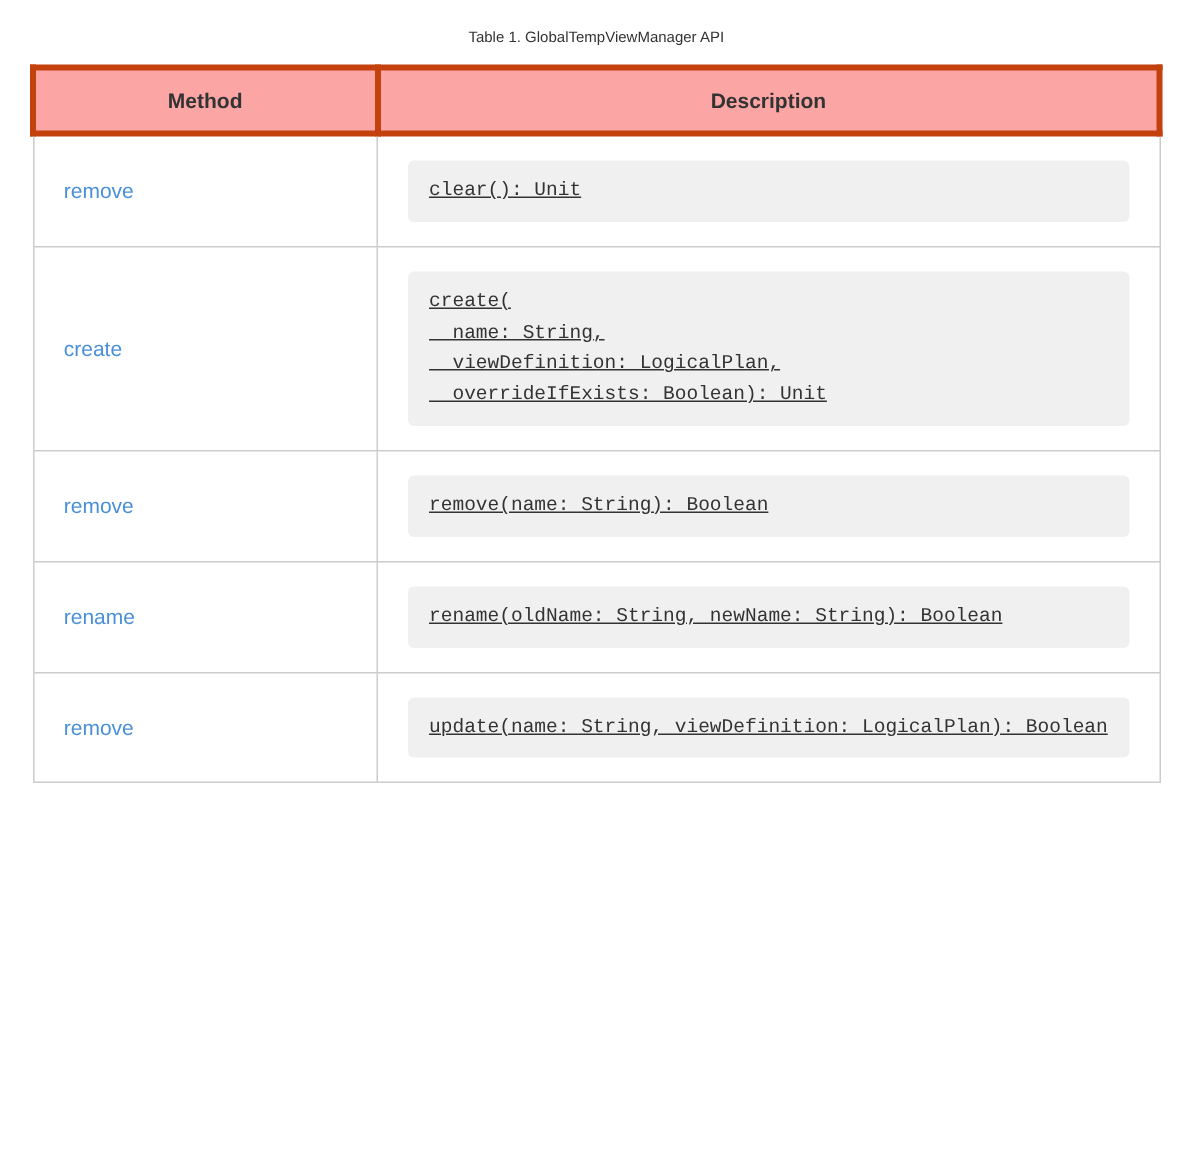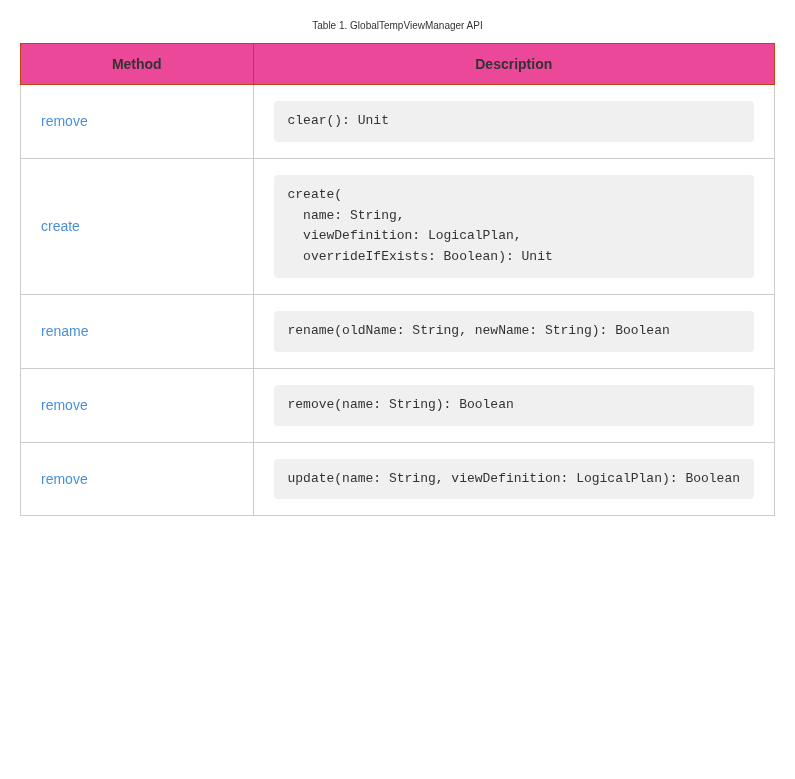--- a/index.html
+++ b/index.html
@@ -28,25 +28,25 @@
       margin-bottom: 12px;
     }
 
     .api-table {
       width: 100%;
       border-collapse: collapse;
       border: 1px solid #ccc;
     }
 
     .api-table th {
-      background: #ec4899;
+      background: #fca5a5;
       font-weight: bold;
       text-align: center;
       padding: 12px 16px;
-      border: 1px solid #c2410c;
+      border: 4px solid #c2410c;
       font-size: 14px;
     }
 
     .api-table td {
       border: 1px solid #ccc;
       padding: 16px 20px;
       vertical-align: middle;
     }
 
     .api-table td.method-cell {
@@ -61,20 +61,21 @@
 
     .code-block {
       background: #f0f0f0;
       border-radius: 4px;
       padding: 10px 14px;
       font-family: "SFMono-Regular", Consolas, "Liberation Mono", Menlo, monospace;
       font-size: 13px;
       color: #333;
       white-space: pre;
       line-height: 1.6;
+      text-decoration: underline;
     }
 
     .method-link {
       color: #4a90d9;
       text-decoration: none;
     }
 
     .api-table tr td {
       background: #fff;
     }
@@ -102,29 +103,29 @@
         <tr>
           <td class="method-cell"><a class="method-link" href="#">create</a></td>
           <td class="desc-cell">
             <div class="code-block">create(
   name: String,
   viewDefinition: LogicalPlan,
   overrideIfExists: Boolean): Unit</div>
           </td>
         </tr>
         <tr>
+          <td class="method-cell"><a class="method-link" href="#">remove</a></td>
+          <td class="desc-cell">
+            <div class="code-block">remove(name: String): Boolean</div>
+          </td>
+        </tr>
+        <tr>
           <td class="method-cell"><a class="method-link" href="#">rename</a></td>
           <td class="desc-cell">
             <div class="code-block">rename(oldName: String, newName: String): Boolean</div>
-          </td>
-        </tr>
-        <tr>
-          <td class="method-cell"><a class="method-link" href="#">remove</a></td>
-          <td class="desc-cell">
-            <div class="code-block">remove(name: String): Boolean</div>
           </td>
         </tr>
         <tr>
           <td class="method-cell"><a class="method-link" href="#">remove</a></td>
           <td class="desc-cell">
             <div class="code-block">update(name: String, viewDefinition: LogicalPlan): Boolean</div>
           </td>
         </tr>
       </tbody>
   </table>

